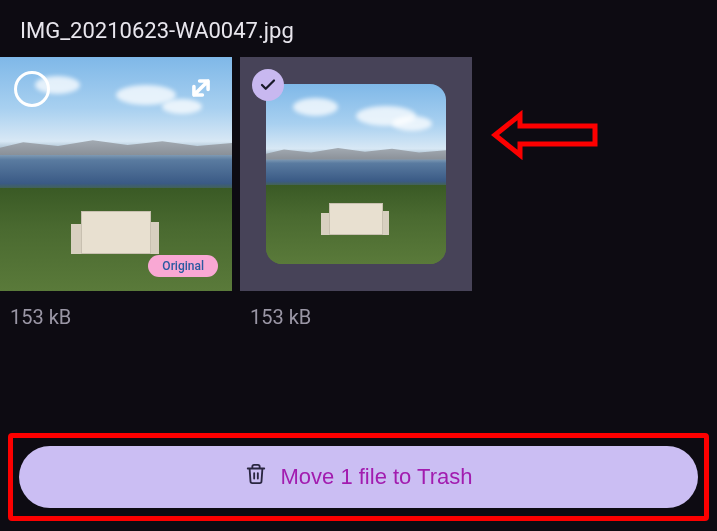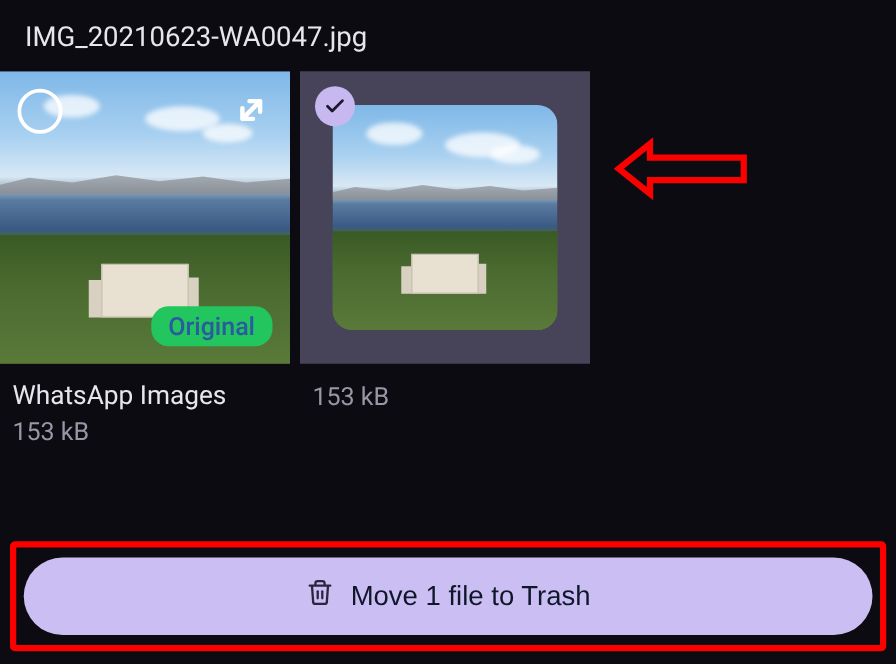--- a/index.html
+++ b/index.html
@@ -129,23 +129,23 @@
       top: 14px;
       right: 14px;
       width: 34px;
       height: 34px;
       color: #fff;
     }
     .original-badge {
       position: absolute;
       bottom: 14px;
       right: 14px;
-      background: #22c55e;
+      background: #f9a8d4;
       color: #2a5aa0;
-      font-size: 20px;
+      font-size: 12px;
       padding: 4px 14px;
       border-radius: 14px;
       font-weight: 500;
     }
     .check-badge {
       position: absolute;
       top: 12px;
       left: 12px;
       width: 32px;
       height: 32px;
@@ -188,21 +188,21 @@
       height: 62px;
       background: #cbbef3;
       border: none;
       border-radius: 31px;
       display: flex;
       align-items: center;
       justify-content: center;
       gap: 14px;
       cursor: pointer;
       font-size: 22px;
-      color: #0f172a;
+      color: #a21caf;
       font-weight: 500;
     }
   </style>
 </head>
 <body>
 
 <div class="page-title">IMG_20210623-WA0047.jpg</div>
 
 <div class="cards-row">
 
@@ -218,21 +218,20 @@
       </div>
       <div class="select-circle"></div>
       <div class="expand-arrows">
         <svg viewBox="0 0 24 24" fill="none" stroke="currentColor" stroke-width="2.5" stroke-linecap="round">
           <path d="M7 17 L17 7 M17 7 L11 7 M17 7 L17 13 M7 17 L13 17 M7 17 L7 11"></path>
         </svg>
       </div>
       <div class="original-badge">Original</div>
     </div>
     <div class="card-text">
-      <div class="card-title">WhatsApp Images</div>
       <div class="card-size">153 kB</div>
     </div>
   </div>
 
   <div class="card-wrap">
     <div class="thumb selected">
       <div class="check-badge">
         <svg width="18" height="18" viewBox="0 0 24 24" fill="none" stroke="#1a1a2a" stroke-width="3" stroke-linecap="round" stroke-linejoin="round">
           <polyline points="4 12 9 17 20 6"></polyline>
         </svg>

